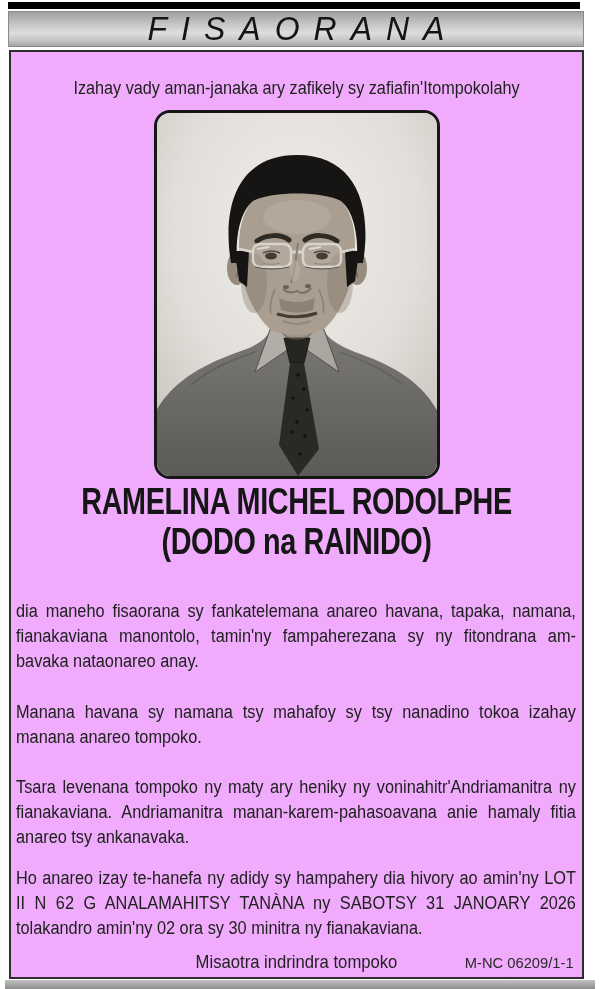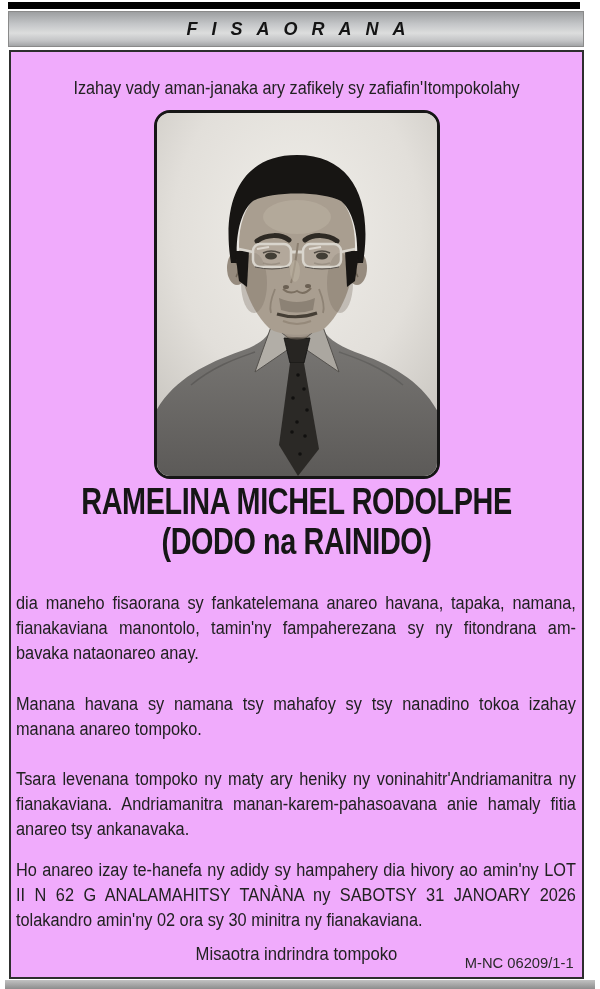--- a/index.html
+++ b/index.html
@@ -8,21 +8,21 @@
     font-family:"Liberation Sans", sans-serif;color:#1a1a1a;
   }
   .topbar{position:absolute;left:8px;top:2px;width:572px;height:7px;background:#000;}
   .banner{
     position:absolute;left:8px;top:11px;width:574px;height:34px;
     border:1px solid #8a8a8a;
     background:linear-gradient(180deg,#9d9fa1 0%,#c3c5c7 35%,#dcdddd 62%,#c2c3c5 85%,#a2a4a6 100%);
     display:flex;align-items:center;justify-content:center;
   }
   .banner-title{
-    font-weight:bold;font-style:italic;font-size:18px;letter-spacing:14px;
+    font-weight:normal;font-style:italic;font-size:32px;letter-spacing:14px;
     padding-left:14px;color:#141414;transform:scaleY(1.02);
   }
   .notice-box{
     position:absolute;left:9px;top:50px;width:571px;height:925px;
     border:2px solid #2e2e2e;background:#f0abfc;overflow:hidden;
   }
   .intro{
     margin-top:26px;text-align:center;font-size:18px;line-height:20px;color:#222;
     transform:scaleX(0.9);transform-origin:center top;white-space:nowrap;
   }
@@ -32,21 +32,21 @@
     background:#dddad5;
   }
   .photo-frame svg{display:block;width:100%;height:100%;}
   .name-line{
     text-align:center;font-weight:bold;color:#161616;
     transform:scaleX(0.8);transform-origin:center top;white-space:nowrap;
     letter-spacing:-0.5px;
   }
   .name1{font-size:36px;line-height:39px;margin-top:3px;}
   .name2{font-size:36px;line-height:41px;}
-  .body-text{padding:0 5px;margin-top:29px;}
+  .body-text{padding:0 5px;margin-top:37px;}
   .squeeze{
     width:618px;transform:scaleX(0.906);transform-origin:left top;
   }
   .body-text p{
     margin:0;font-size:18px;line-height:25px;text-align:justify;color:#212121;
   }
   .body-text p.p1{margin-bottom:26px;}
   .body-text p.p2{margin-bottom:25px;}
   .body-text p.p3{margin-bottom:16px;}
   .closing{

